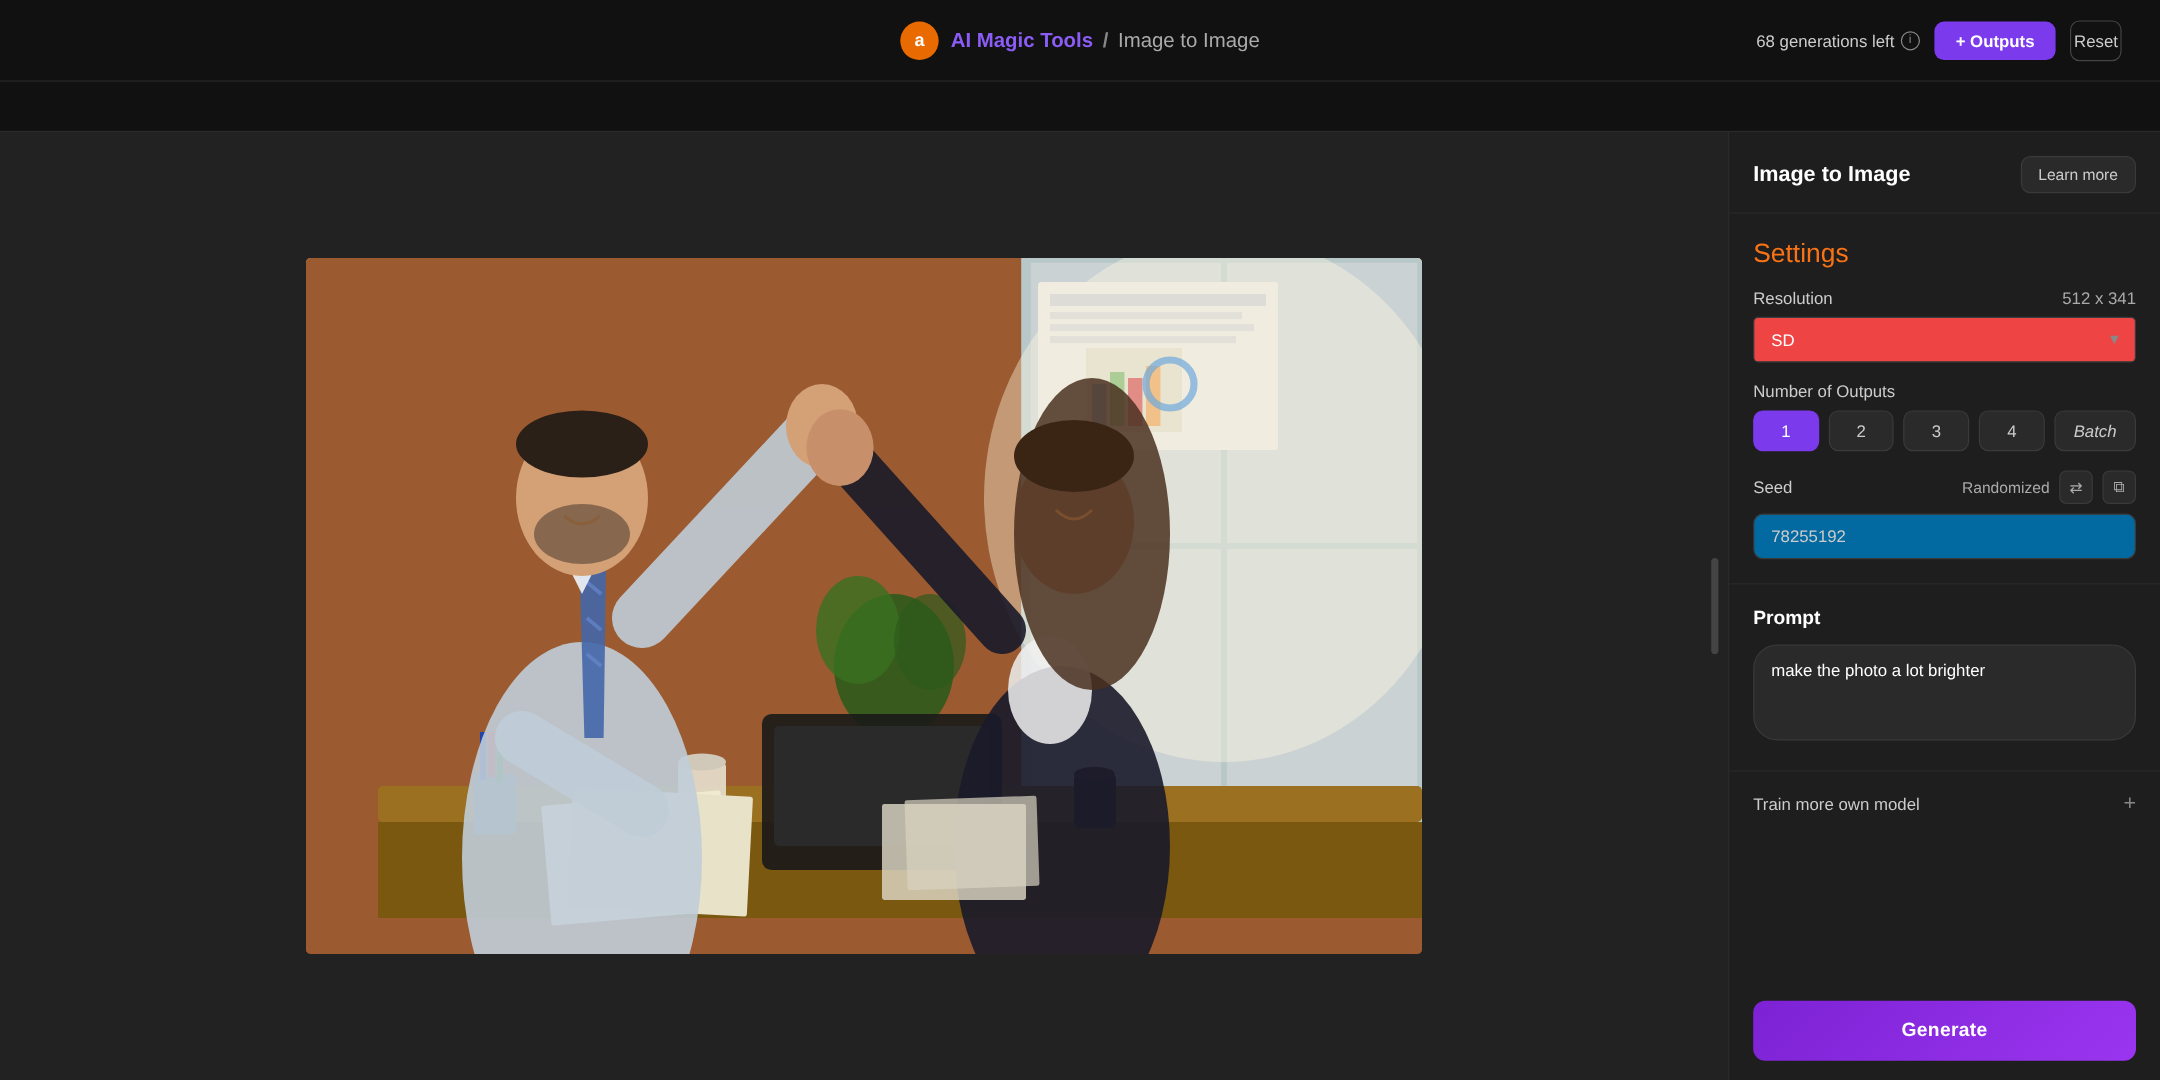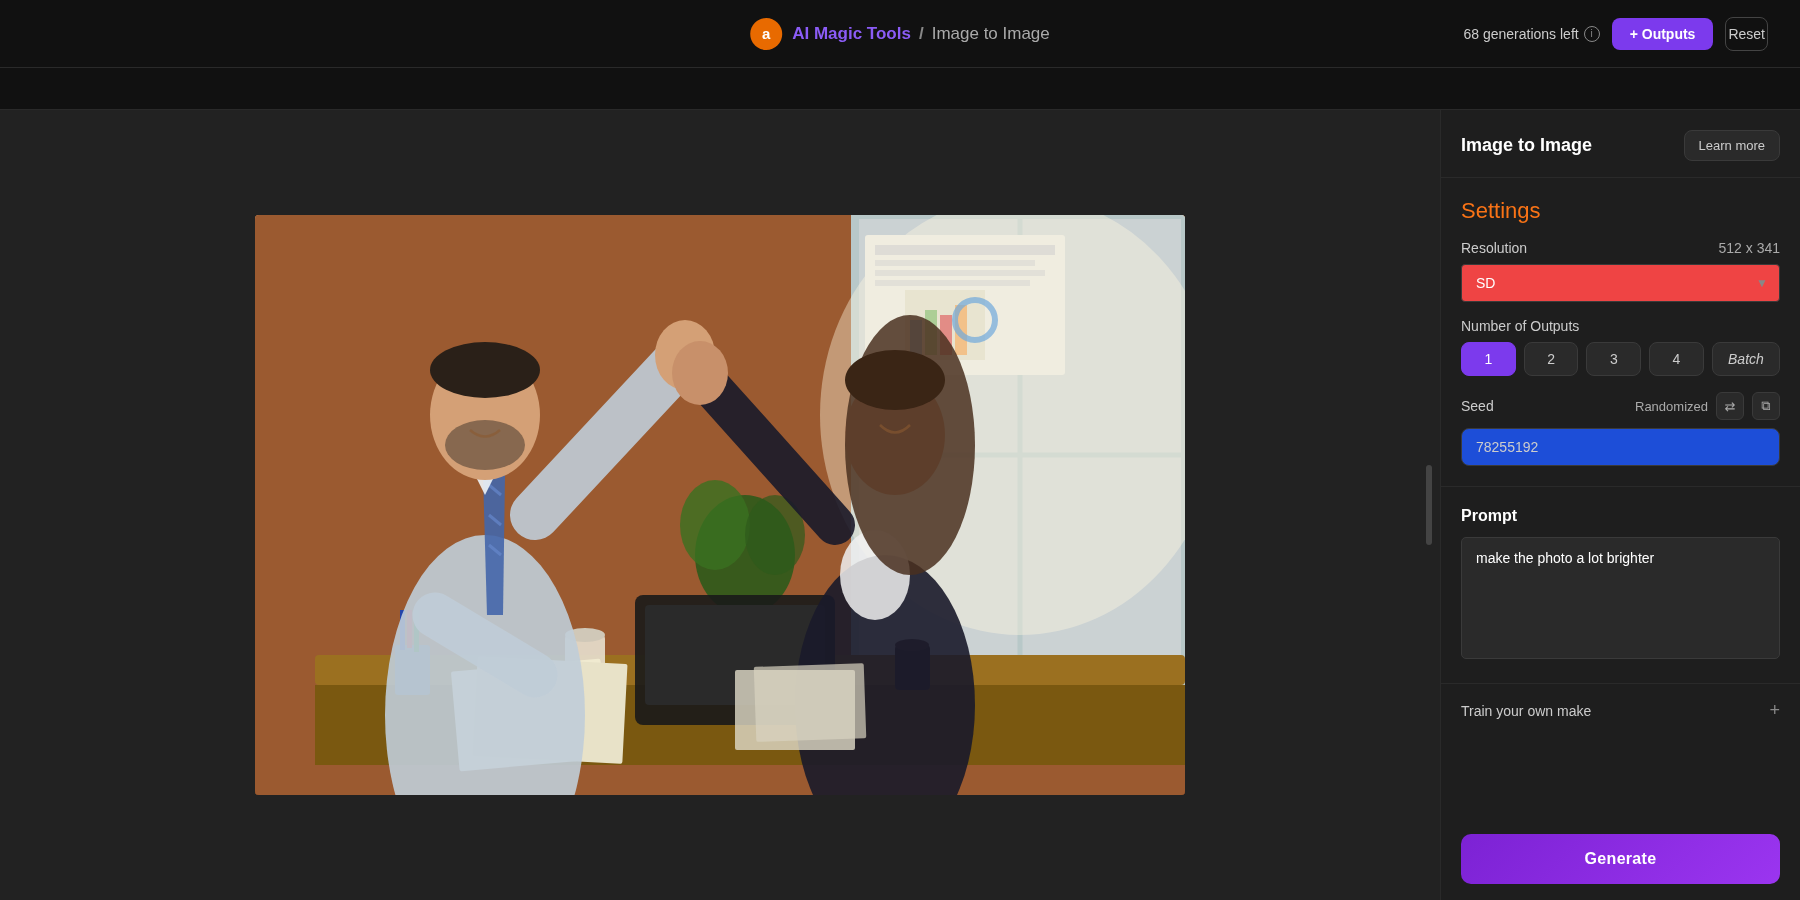--- a/index.html
+++ b/index.html
@@ -368,21 +368,21 @@
       border-radius: 6px;
       display: inline-flex;
       align-items: center;
       justify-content: center;
       cursor: pointer;
       color: #aaa;
       font-size: 13px;
     }
     .seed-input {
       width: 100%;
-      background: #1d4ed8;
+      background: #0369a1;
       border: 1px solid #3a3a3a;
       border-radius: 8px;
       color: #ccc;
       padding: 10px 14px;
       font-size: 14px;
       outline: none;
     }
 
     
     .prompt-section {
@@ -392,26 +392,26 @@
     .prompt-title {
       font-size: 16px;
       font-weight: 700;
       color: #fff;
       margin-bottom: 12px;
     }
     .prompt-textarea {
       width: 100%;
       background: #2a2a2a;
       border: 1px solid #3a3a3a;
-      border-radius: 5px;
+      border-radius: 20px;
       color: #fff;
       padding: 12px 14px;
       font-size: 14px;
       resize: none;
-      height: 122px;
+      height: 80px;
       outline: none;
       font-family: inherit;
     }
     .prompt-textarea::placeholder {
       color: #666;
     }
 
     
     .train-section {
       padding: 16px 20px;
@@ -631,21 +631,21 @@
       </div>
     </div>
 
     <div class="prompt-section">
       <div class="prompt-title">Prompt</div>
       <textarea class="prompt-textarea" style="">make the photo a lot brighter</textarea>
     </div>
 
     <div class="train-section">
       <a class="train-link" href="#">
-        <span>Train your own make</span>
+        <span>Train more own model</span>
         <span class="train-plus">+</span>
       </a>
     </div>
 
     <div class="generate-section">
       <button class="btn-generate">Generate</button>
     </div>
 
   </div>
 </div>

